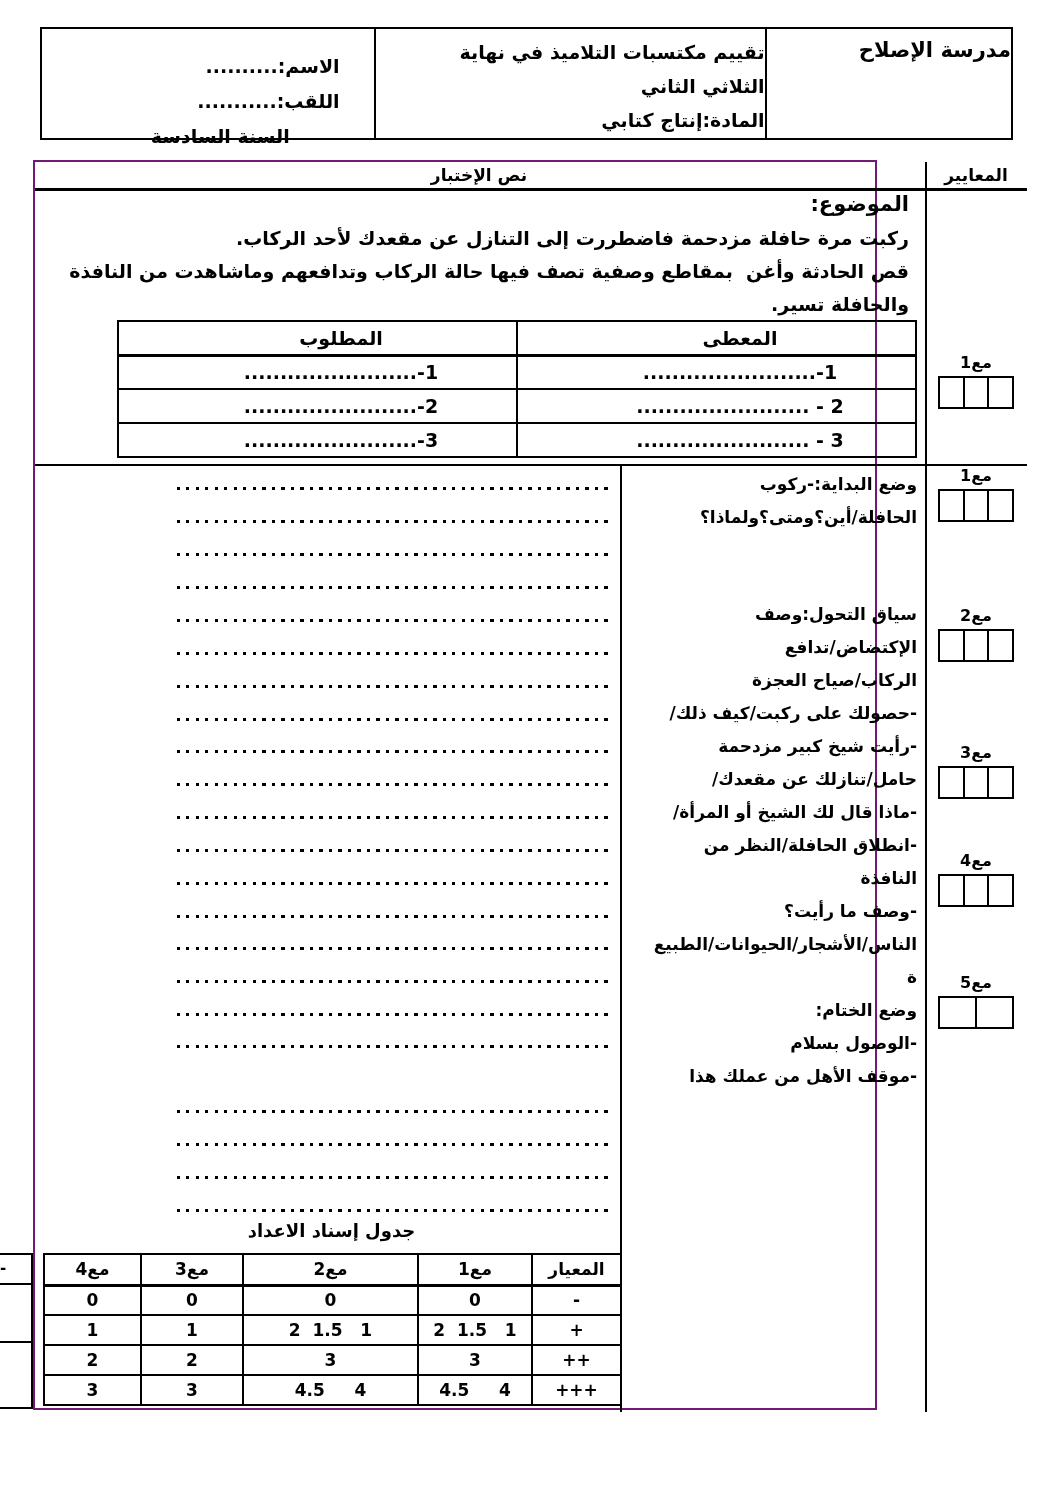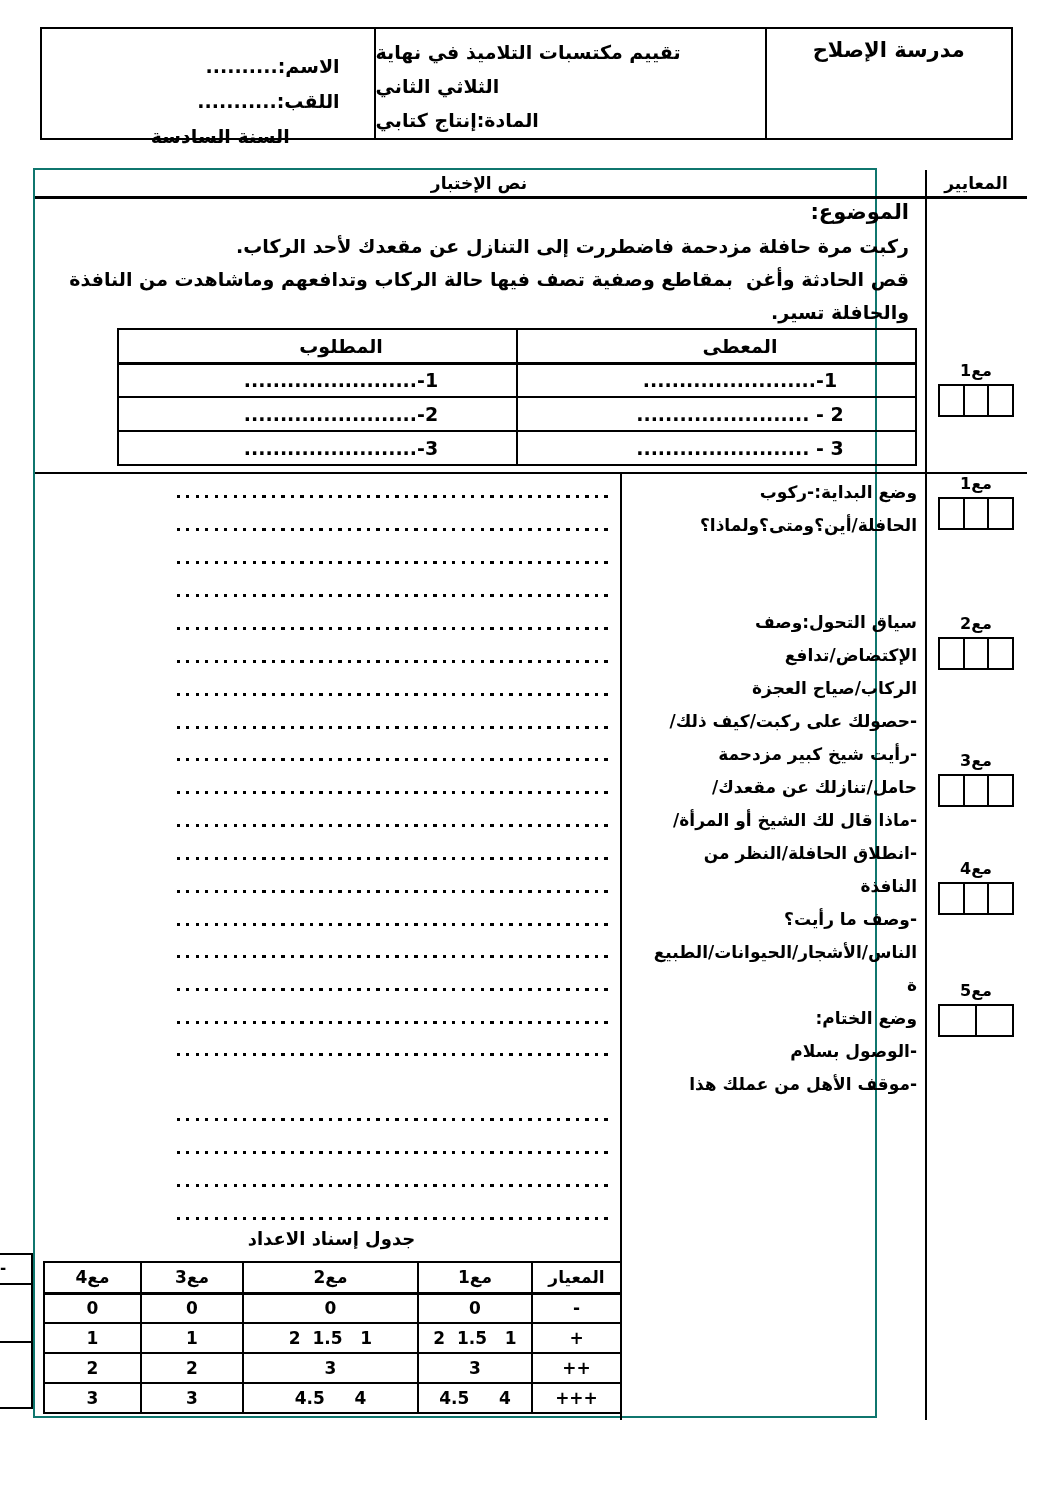--- a/index.html
+++ b/index.html
@@ -3,29 +3,29 @@
 <meta charset="utf-8">
 <style>
   * { margin:0; padding:0; box-sizing:border-box; }
   body { background:#fff; font-family:"DejaVu Sans", sans-serif; font-weight:700; color:#000; }
   .page { position:relative; width:1058px; height:1497px; background:#fff; overflow:hidden; direction:rtl; }
 
   
   .hdr { position:absolute; left:40px; top:27px; width:973px; height:113px; border:2px solid #000; display:flex; direction:ltr; }
   .hdr .cell { height:100%; direction:rtl; }
   .hdr .c-names { width:316px; padding-top:20px;margin-left:25px; }
-  .hdr .c-title { width:405px; border-left:2px solid #000; border-right:2px solid #000; text-align:left; padding-top:6px; }
-  .hdr .c-school { width:252px; text-align:center; padding-top:9px; font-size:21px; }
+  .hdr .c-title { width:405px; border-left:2px solid #000; border-right:2px solid #000; text-align:right; padding-top:6px; }
+  .hdr .c-school { width:252px; text-align:right; padding-top:9px; font-size:21px; }
   .hdr .c-title div { font-size:19px; line-height:34px; }
   .hdr .c-names div { font-size:19px; line-height:35px; }
   .names-line { text-align:right; padding-right:34px; }
   .grade-line { text-align:center; }
 
   
-  .main { position:absolute; left:33px; top:168px; width:844px; height:1250px; border:2px solid #0f766e; }
+  .main { position:absolute; left:33px; top:160px; width:844px; height:1250px; border:2px solid #701a75; }
   .abs { position:absolute; }
   .vline { position:absolute; width:2px; background:#000; }
   .hline { position:absolute; height:2px; background:#000; }
   .thick { height:3px; }
 
   .colhead { font-size:17px; text-align:center; line-height:26px; }
 
   .topic-line { position:absolute; left:0; width:882px; text-align:right; padding-right:8px; font-size:19px; white-space:pre; }
   .topic-label { font-size:21px; }
 

